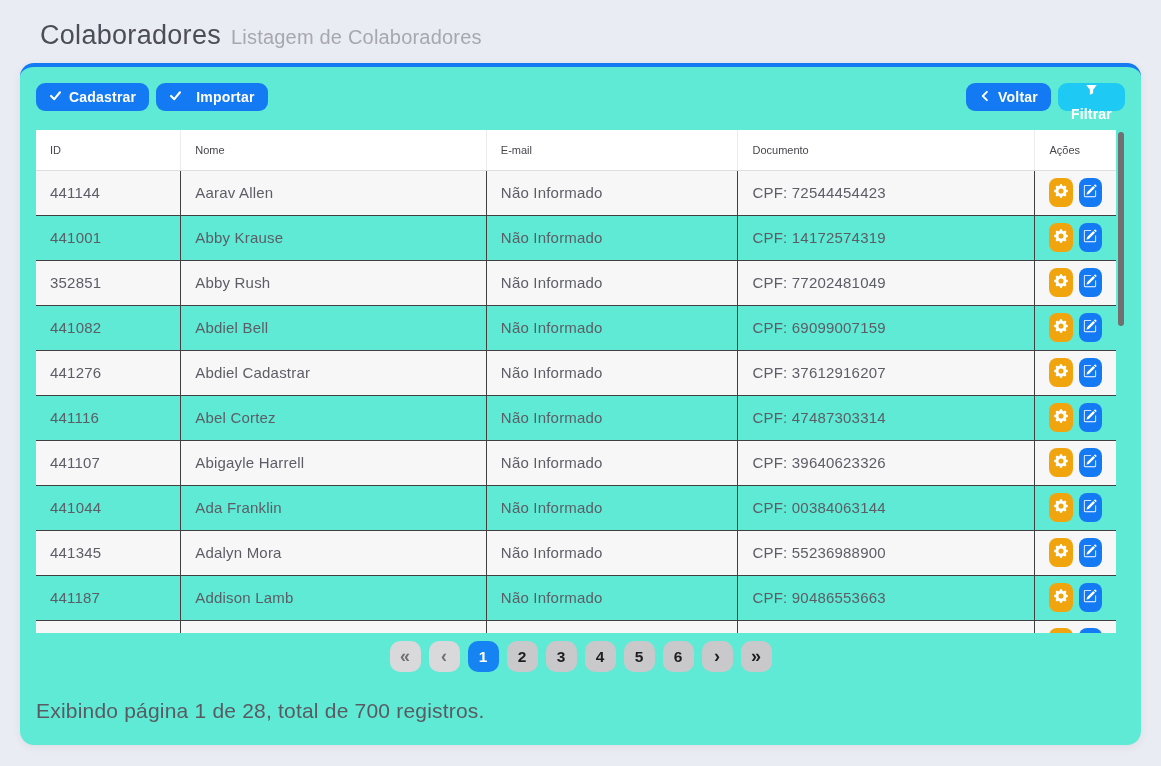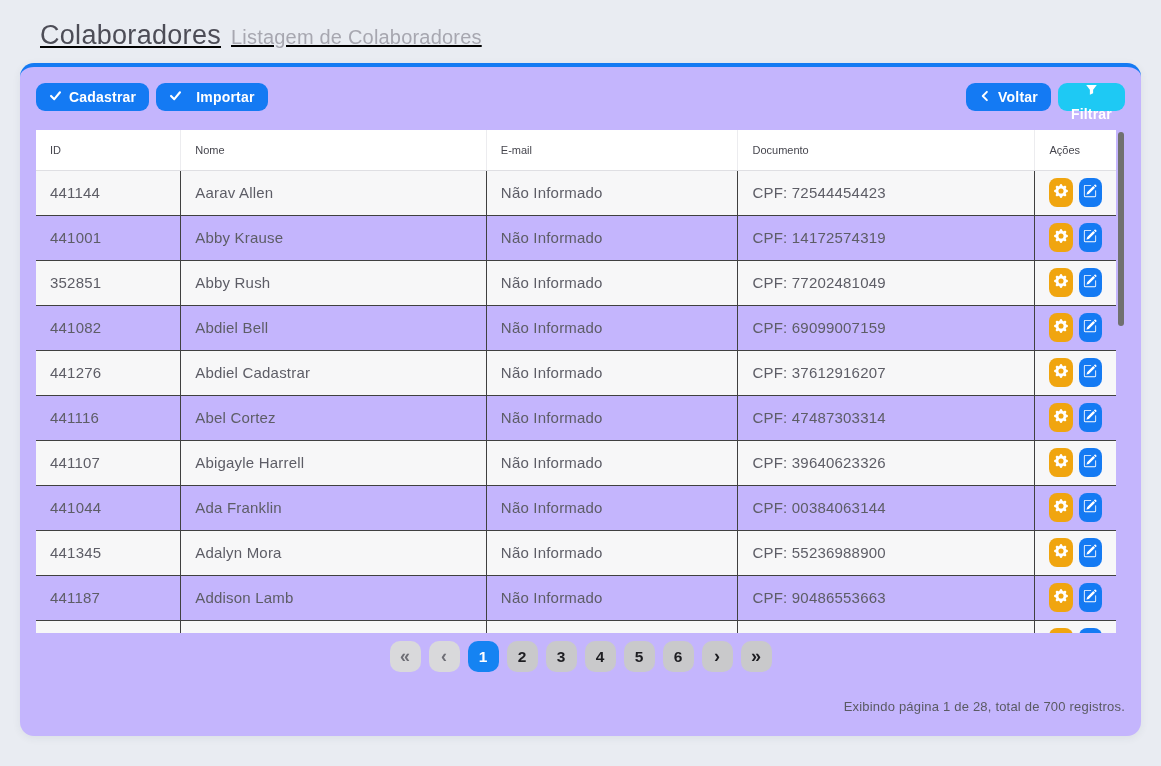--- a/index.html
+++ b/index.html
@@ -2,27 +2,27 @@
 <html><head>
 <meta charset="utf-8">
 <style>
   * { box-sizing: border-box; margin: 0; padding: 0; }
   html, body { width: 1161px; height: 766px; }
   body {
     background: #e9ecf2;
     font-family: "Liberation Sans", sans-serif;
     overflow: hidden;
   }
-  .page-header { padding: 20px 40px 12px; display: flex; align-items: baseline; gap: 10px; text-decoration: underline; }
+  .page-header { padding: 20px 40px 12px; display: flex; align-items: baseline; gap: 10px; }
   .page-title { font-size: 27px; font-weight: 500; color: #4d4d57; letter-spacing: .3px; }
   .page-subtitle { font-size: 20px; color: #a7a7b0; letter-spacing: .2px; }
 
   .card {
     margin: 0 20px;
-    background: #c4b5fd;
+    background: #5eead4;
     border-top: 4px solid #147af3;
     border-radius: 14px;
     box-shadow: 0 2px 8px rgba(40,50,70,.07);
     padding: 16px 16px 22px;
     position: relative;
   }
   .toolbar { display: flex; justify-content: space-between; align-items: center; }
   .btn-group { display: flex; gap: 7px; }
   .btn {
     display: inline-flex; align-items: center; gap: 7px;
@@ -70,21 +70,21 @@
     min-width: 31px; height: 31px; padding: 0 9px;
     border: none; border-radius: 10px;
     background: #c9c9cb; color: #1e1e22;
     font-size: 15.5px; font-weight: 600; font-family: inherit;
     display: inline-flex; align-items: center; justify-content: center; cursor: pointer;
   }
   .page-btn.nav { font-size: 18px; font-weight: 700; }
   .page-btn.disabled { background: #d9d9db; color: #6f6f76; }
   .page-btn.active { background: #1583f2; color: #ffffff; }
 
-  .summary { text-align: right; margin-top: 27px; color: #5a5a63; font-size: 13px; letter-spacing: .2px; }
+  .summary { text-align: left; margin-top: 27px; color: #5a5a63; font-size: 21px; letter-spacing: .2px; }
 </style>
 </head>
 <body>
 
 <div class="page-header">
   <span class="page-title">Colaboradores</span>
   <span class="page-subtitle">Listagem de Colaboradores</span>
 </div>
 
 <div class="card">

